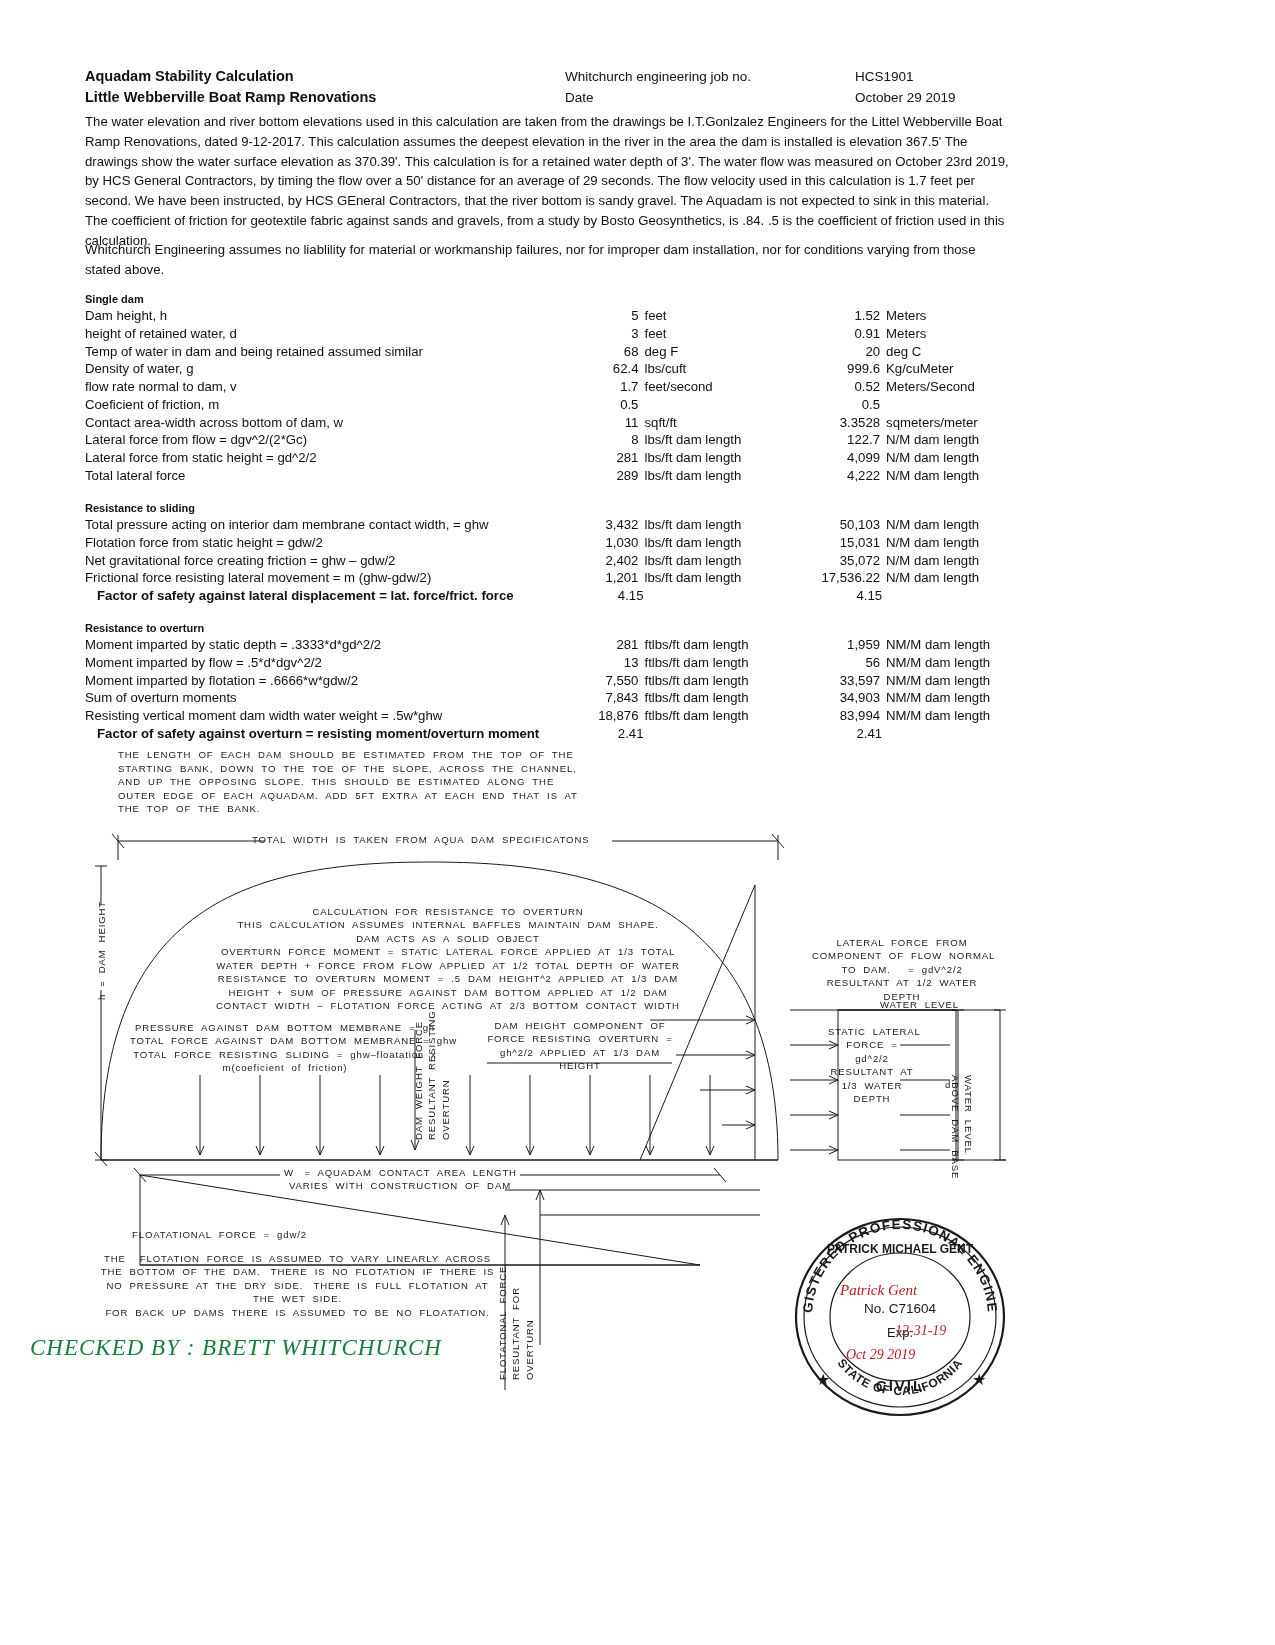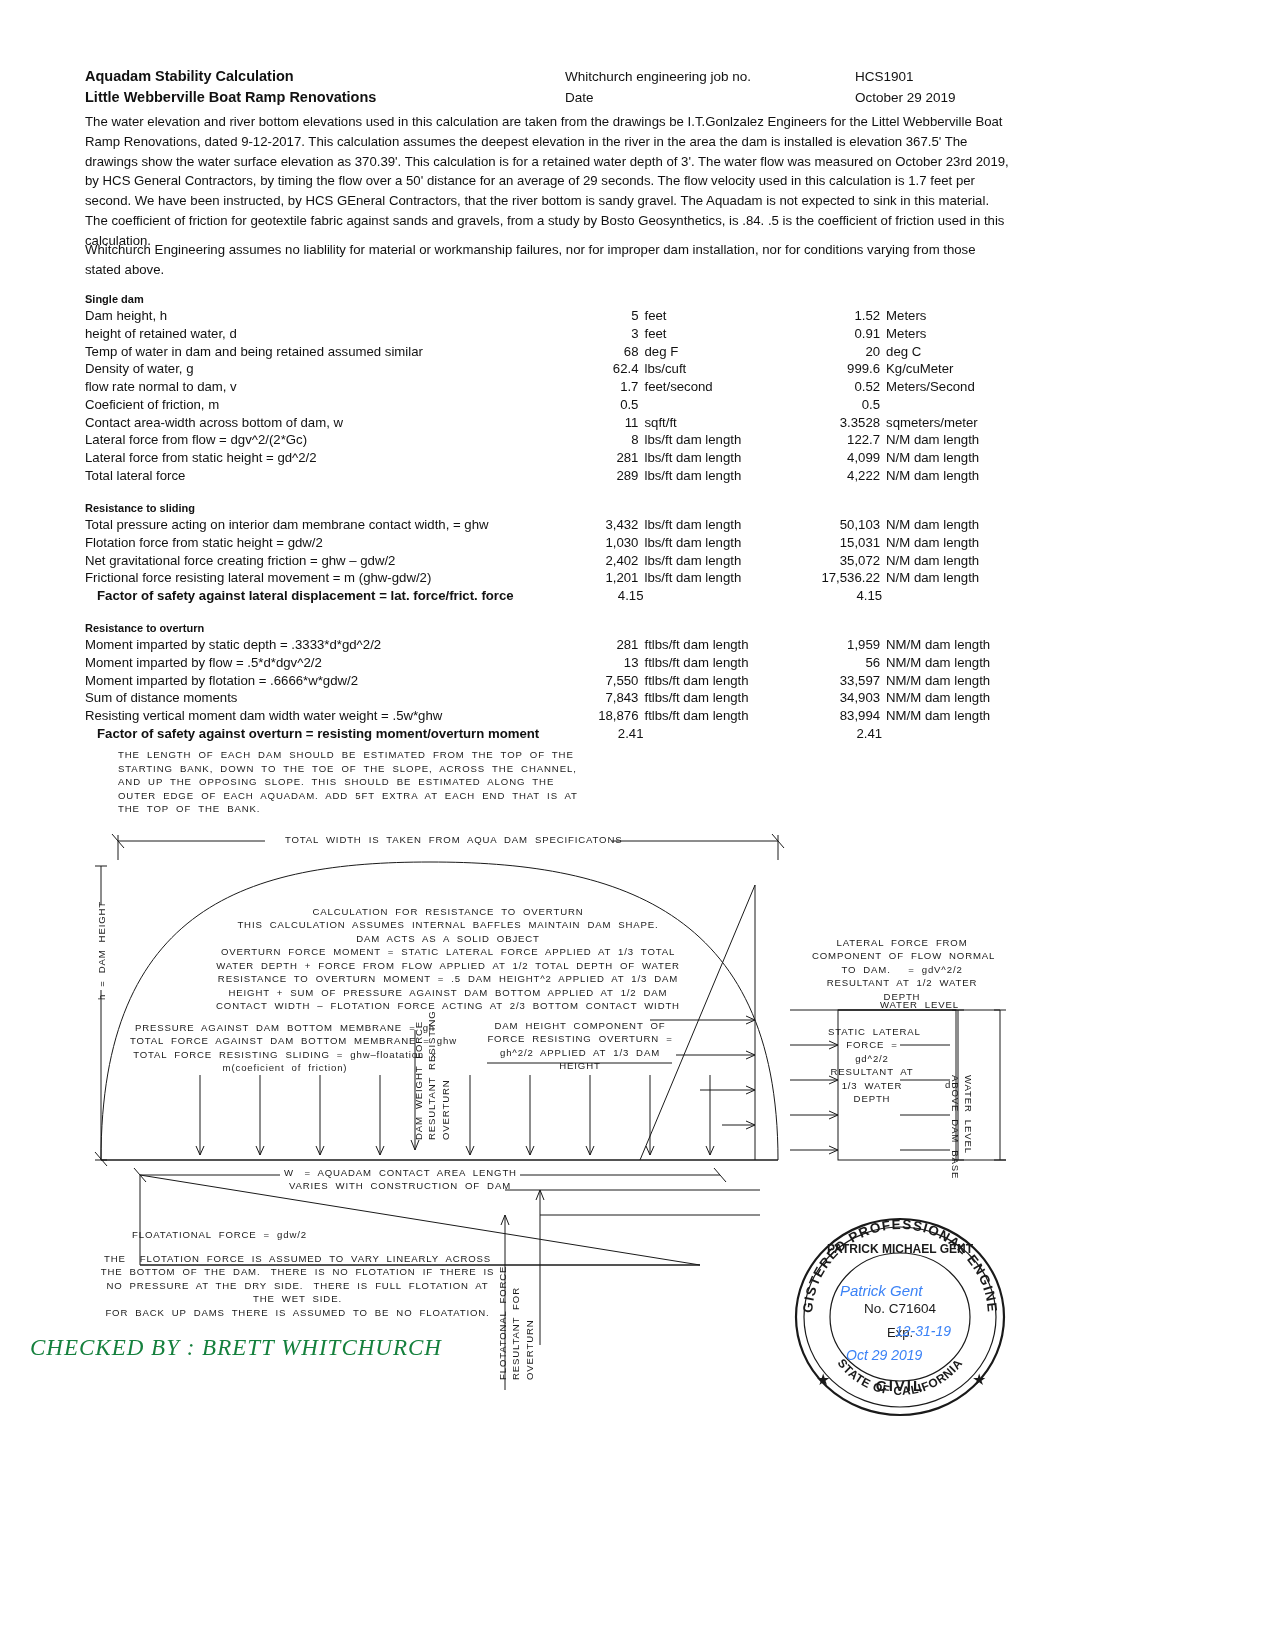--- a/index.html
+++ b/index.html
@@ -152,23 +152,23 @@
   
   .stamp {
     position: absolute;
     left: 790px;
     top: 1205px;
     width: 220px;
     height: 220px;
   }
   .stamp-line {
     position: absolute;
-    font-family: Liberation Sans, sans-serif;
+    font-family: Liberation Serif, serif;
     font-style: italic;
-    color: #3b82f6;
+    color: #b91c1c;
     font-size: 15px;
   }
 </style>
 </head>
 <body>
 
 <div class="page">
 
   <div class="hdr">
     <div class="hdr-row">
@@ -319,21 +319,21 @@
       <div class="c-unit2">NM/M dam length</div>
     </div>
     <div class="row">
       <div class="c-label">Moment imparted by flotation = .6666*w*gdw/2</div>
       <div class="c-val1">7,550</div>
       <div class="c-unit1">ftlbs/ft dam length</div>
       <div class="c-val2">33,597</div>
       <div class="c-unit2">NM/M dam length</div>
     </div>
     <div class="row">
-      <div class="c-label">Sum of distance moments</div>
+      <div class="c-label">Sum of overturn moments</div>
       <div class="c-val1">7,843</div>
       <div class="c-unit1">ftlbs/ft dam length</div>
       <div class="c-val2">34,903</div>
       <div class="c-unit2">NM/M dam length</div>
     </div>
     <div class="row">
       <div class="c-label">Resisting vertical moment dam width water weight = .5w*ghw</div>
       <div class="c-val1">18,876</div>
       <div class="c-unit1">ftlbs/ft dam length</div>
       <div class="c-val2">83,994</div>
@@ -449,21 +449,21 @@
 
       <line x1="505" y1="1215" x2="505" y2="1390"></line>
       <path d="M505 1215 l-4 10 M505 1215 l4 10"></path>
       <line x1="540" y1="1190" x2="540" y2="1345"></line>
       <path d="M540 1190 l-4 10 M540 1190 l4 10"></path>
       <line x1="505" y1="1190" x2="760" y2="1190"></line>
       <line x1="540" y1="1215" x2="760" y2="1215"></line>
     </g>
   </svg>
 
-  <div class="dlabel" style="left:285px; top:833px;">TOTAL  WIDTH  IS  TAKEN  FROM  AQUA  DAM  SPECIFICATONS</div>
+  <div class="dlabel" style="left:252px; top:833px;">TOTAL  WIDTH  IS  TAKEN  FROM  AQUA  DAM  SPECIFICATONS</div>
 
   <div class="dlabel vert-l" style="left:95px; top:1000px;">h  =  DAM  HEIGHT</div>
 
   <div class="dlabel ctr" style="left:198px; top:905px; width:500px;">CALCULATION  FOR  RESISTANCE  TO  OVERTURN
 THIS  CALCULATION  ASSUMES  INTERNAL  BAFFLES  MAINTAIN  DAM  SHAPE.
 DAM  ACTS  AS  A  SOLID  OBJECT
 OVERTURN  FORCE  MOMENT  =  STATIC  LATERAL  FORCE  APPLIED  AT  1/3  TOTAL
 WATER  DEPTH  +  FORCE  FROM  FLOW  APPLIED  AT  1/2  TOTAL  DEPTH  OF  WATER
 RESISTANCE  TO  OVERTURN  MOMENT  =  .5  DAM  HEIGHT^2  APPLIED  AT  1/3  DAM
 HEIGHT  +  SUM  OF  PRESSURE  AGAINST  DAM  BOTTOM  APPLIED  AT  1/2  DAM

